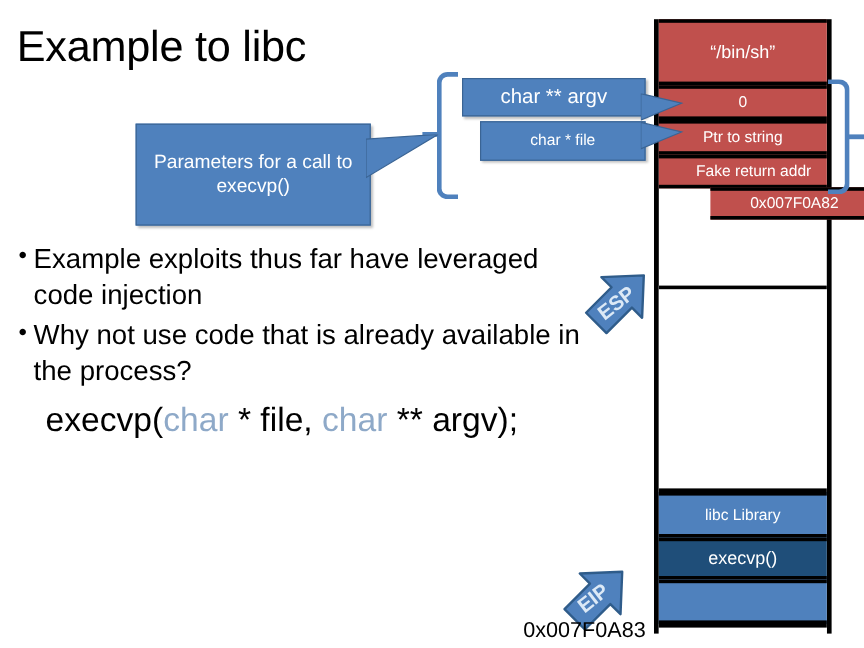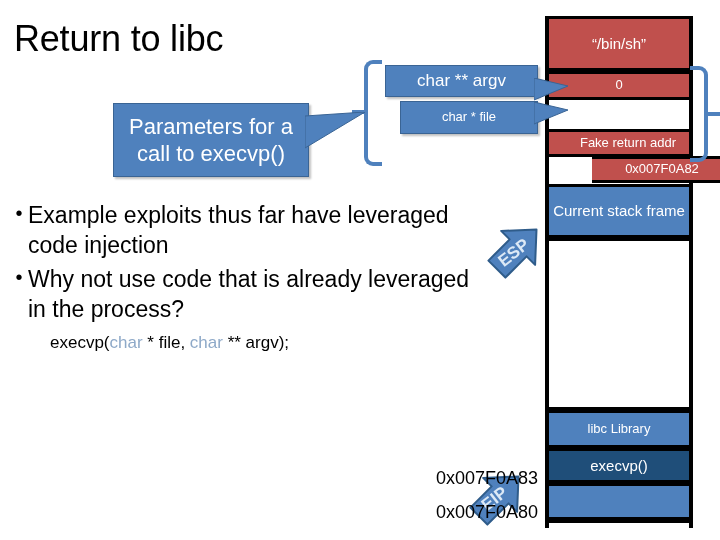--- a/index.html
+++ b/index.html
@@ -45,22 +45,22 @@
   .bullet-dot {
     width: 18px;
     flex: 0 0 18px;
     text-align: center;
     font-size: 20px;
     line-height: 1.38;
   }
   .bullet-text { flex: 1 1 auto; }
   #code-line {
     margin-top: 8px;
-    margin-left: 40px;
-    font-size: 17px;
+    margin-left: 28px;
+    font-size: 28px;
     white-space: nowrap;
   }
   .kw { color: #8ea9c8; }
 
   
   #stack-diagram {
     position: absolute;
     left: 545px;
     top: 16px;
     width: 148px;
@@ -100,22 +100,22 @@
     display: flex;
     align-items: center;
     justify-content: center;
     text-align: center;
     box-sizing: border-box;
     box-shadow: 2px 2px 2px rgba(0,0,0,0.25);
     line-height: 1.25;
   }
   #callout-params {
     left: 113px; top: 103px;
-    width: 196px; height: 74px;
-    font-size: 22px;
+    width: 196px; height: 85px;
+    font-size: 16px;
   }
   #callout-argv {
     left: 385px; top: 65px;
     width: 153px; height: 32px;
     font-size: 17px;
   }
   #callout-file {
     left: 400px; top: 101px;
     width: 138px; height: 33px;
     font-size: 13px;
@@ -170,52 +170,53 @@
   #esp-label { left: 497px; top: 243px; transform: rotate(-38deg); }
   #eip-arrow { left: 466px; top: 466px; }
   #eip-label { left: 481px; top: 489px; transform: rotate(-38deg); }
 
   
   .addr {
     position: absolute;
     font-size: 18px;
     color: #000000;
     white-space: nowrap;
+    margin-top: 47px;
   }
   #addr-top { left: 436px; top: 468px; }
   #addr-bottom { left: 436px; top: 502px; }
 </style>
 </head>
 <body>
 
-<div id="slide-title">Return to libc</div>
+<div id="slide-title">Example to libc</div>
 
 <div id="body-text">
 
   <div class="bullet-row">
     <span class="bullet-dot">•</span>
     <span class="bullet-text">Example exploits thus far have leveraged code injection</span>
   </div>
 
   <div class="bullet-row">
     <span class="bullet-dot">•</span>
-    <span class="bullet-text">Why not use code that is already leveraged in the process?</span>
+    <span class="bullet-text">Why not use code that is already available in the process?</span>
   </div>
 
   <div id="code-line">
     <span>execvp(</span><span class="kw">char</span><span> * file, </span><span class="kw">char</span><span> ** argv);</span>
   </div>
 </div>
 
 <div id="stack-diagram">
   <div class="stack-cell cell-red cell-lg" style="top:0px;height:55px;">“/bin/sh”</div>
   <div class="stack-cell cell-red" style="top:55px;height:29px;">0</div>
+  <div class="stack-cell cell-red" style="top:84px;height:29px;">Ptr to string</div>
   <div class="stack-cell cell-red" style="top:113px;height:28px;padding-left:20px;">Fake return addr</div>
   <div class="stack-cell cell-red" style="top:140px;height:27px;margin-left:43px;">0x007F0A82</div>
-  <div class="stack-cell cell-blue cell-lg" style="top:168px;height:54px;">Current stack frame</div>
   <div class="stack-cell cell-white" style="top:222px;height:172px;"></div>
   <div class="stack-cell cell-blue" style="top:394px;height:38px;">libc Library</div>
   <div class="stack-cell cell-navy cell-lg" style="top:432px;height:35px;">execvp()</div>
   <div class="stack-cell cell-blue" style="top:467px;height:37px;"></div>
   <div class="stack-cell cell-white" style="top:504px;height:12px;border-bottom:none;"></div>
 </div>
 
 <div class="brace" id="brace-left"></div>
 <div id="brace-left-nub"></div>
 <div class="brace" id="brace-right"></div>

